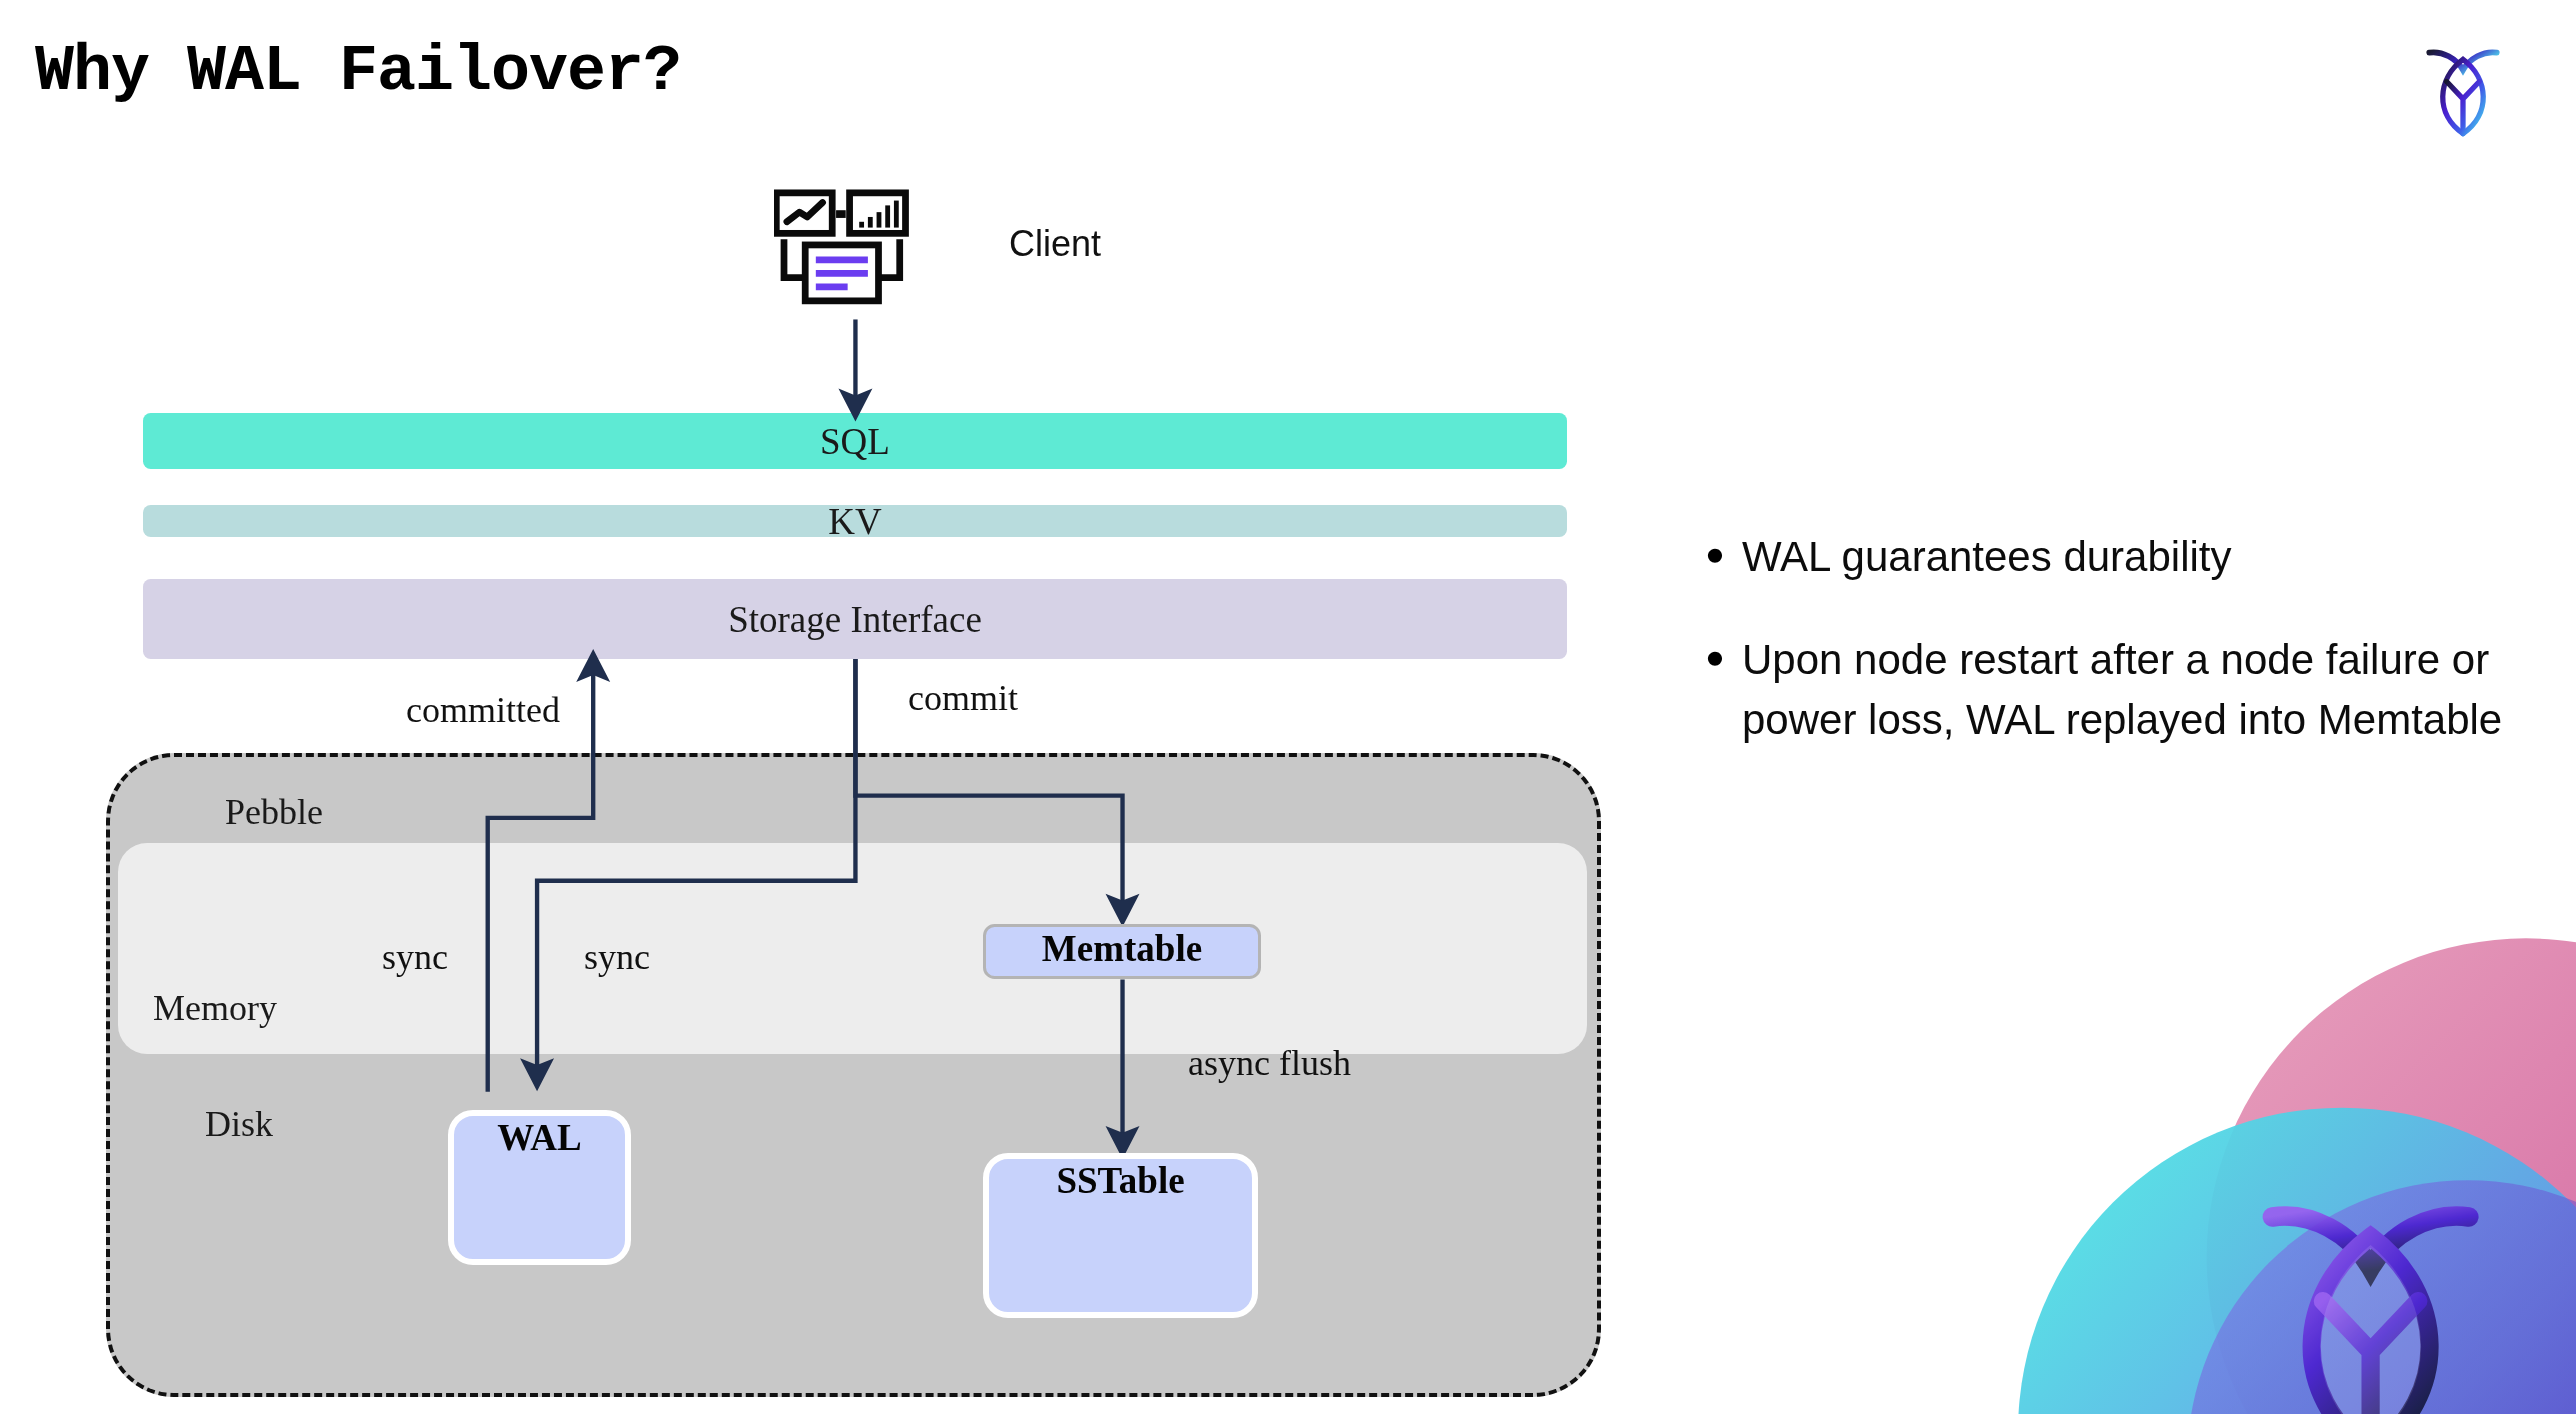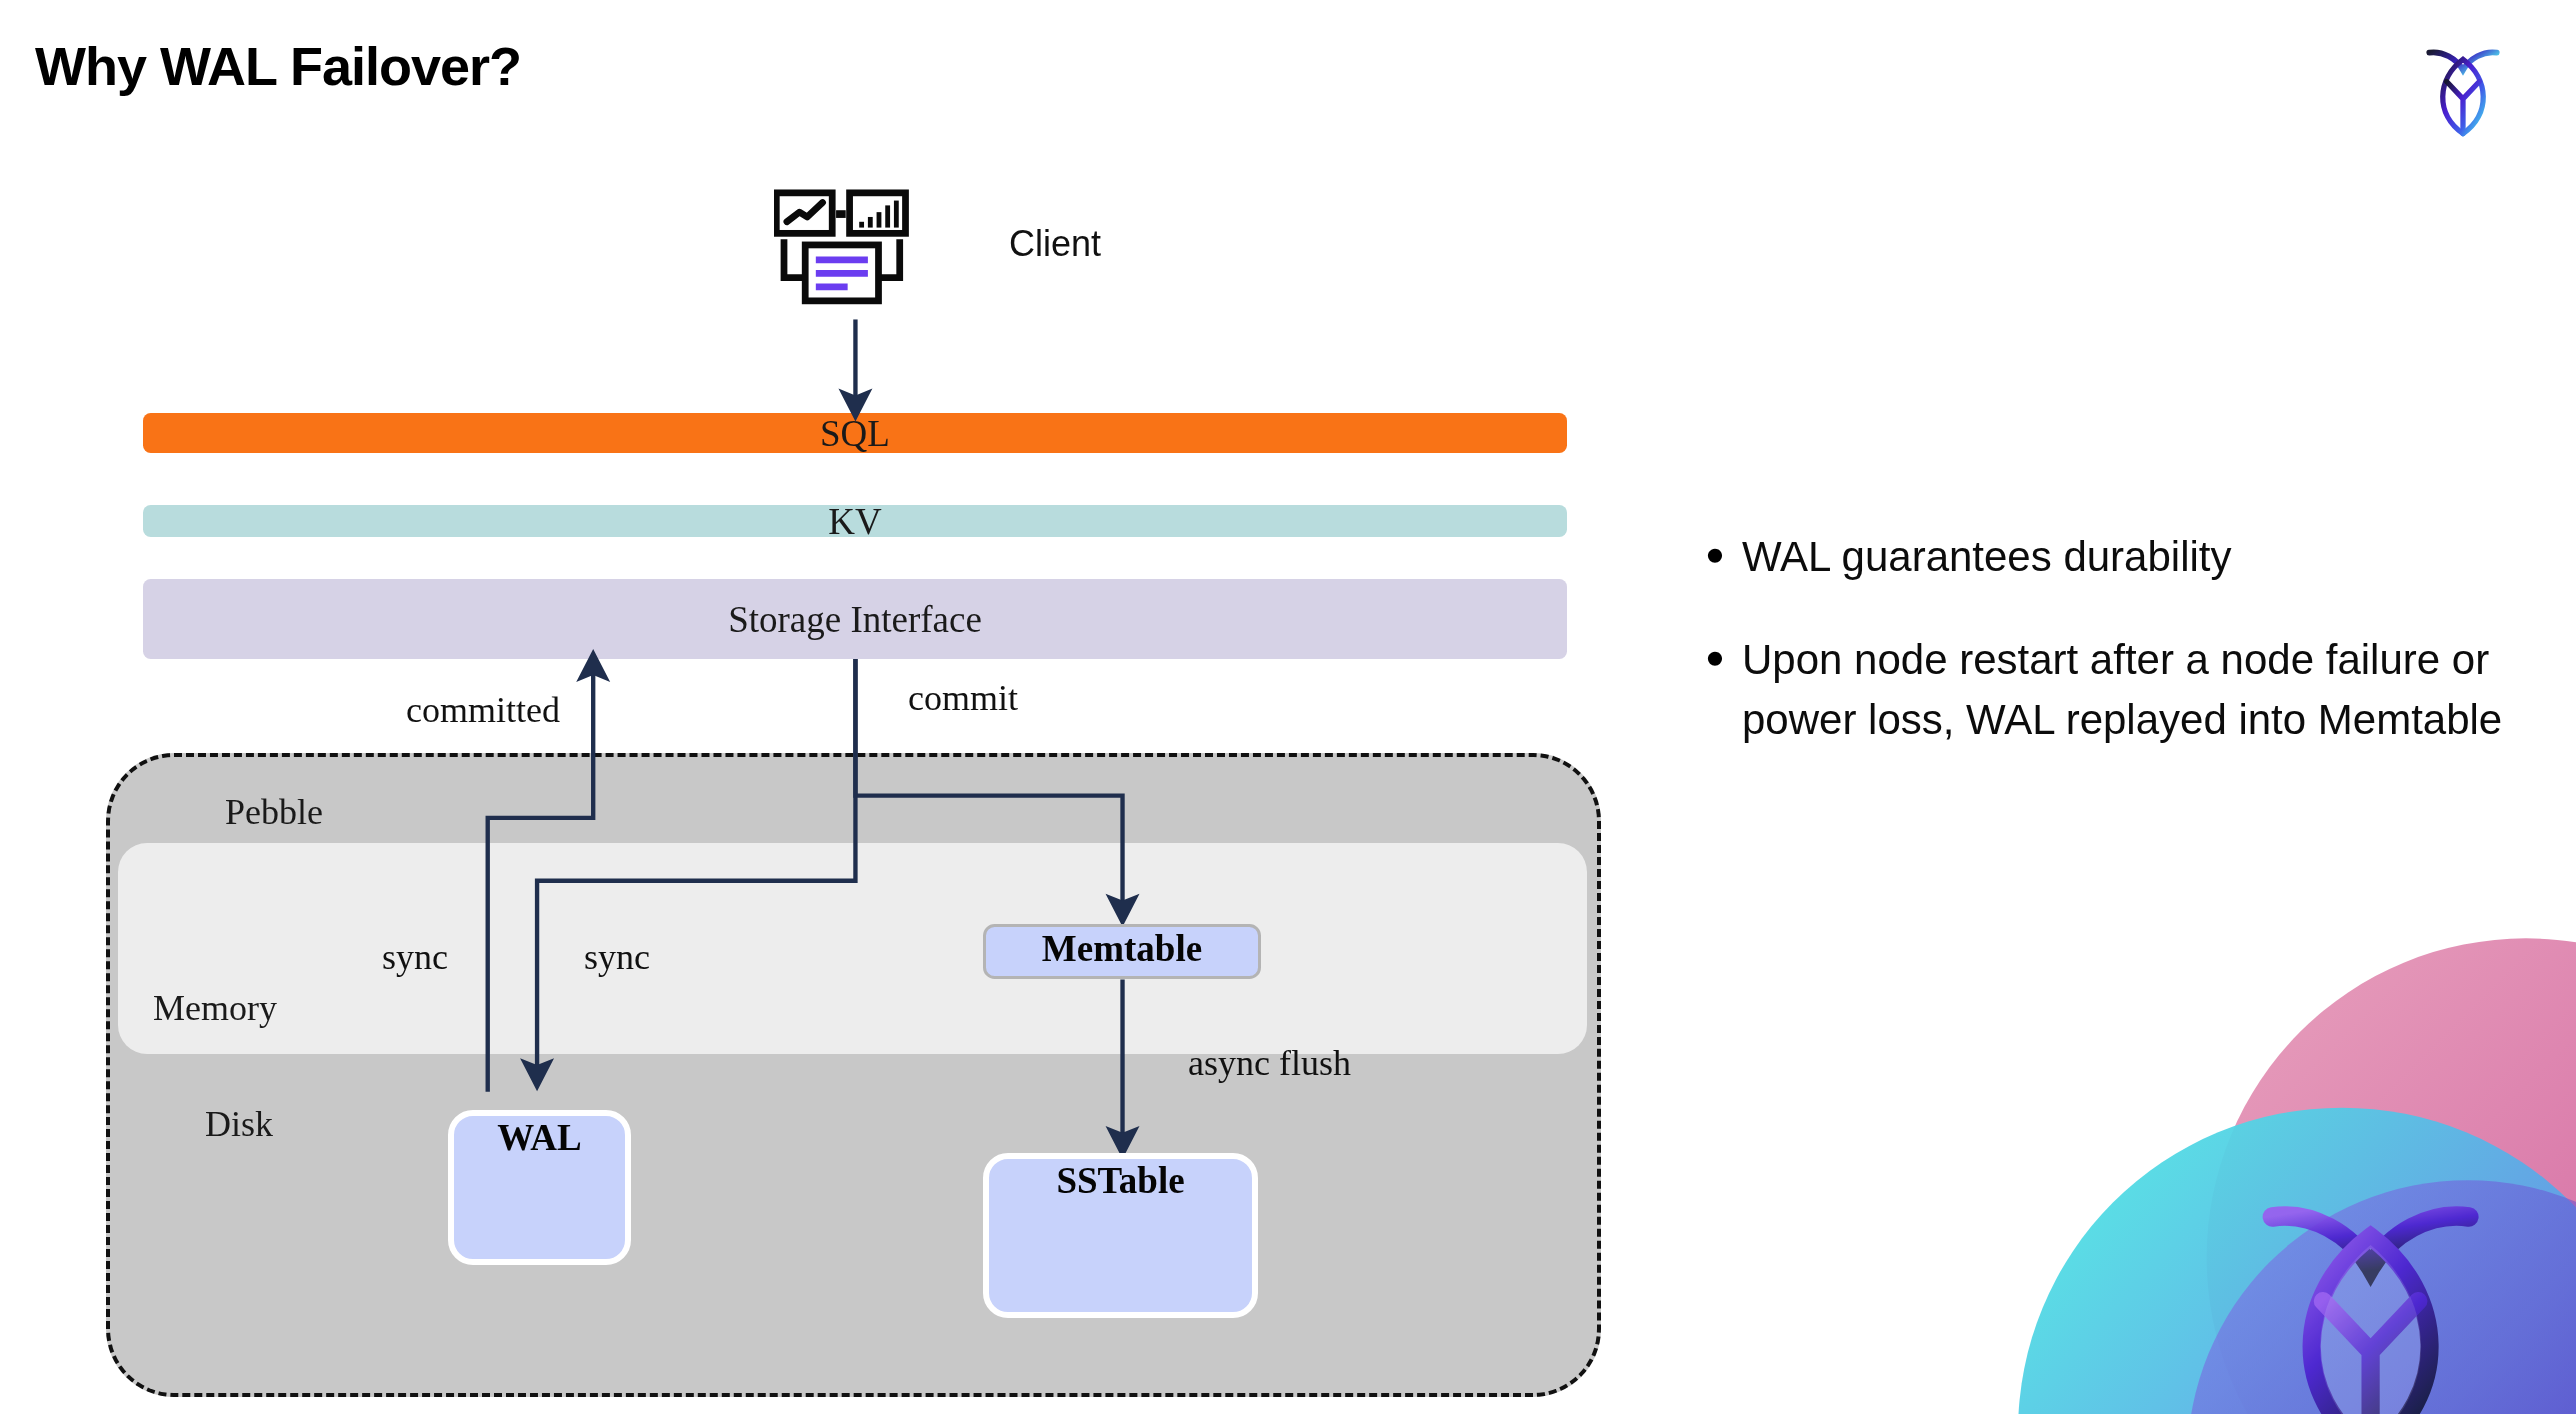--- a/index.html
+++ b/index.html
@@ -2,22 +2,22 @@
 <html><head>
 <meta charset="utf-8">
 <style>
   html,body{margin:0;padding:0;background:#ffffff;}
   body{width:2576px;height:1415px;overflow:hidden;font-family:"Liberation Sans",sans-serif;}
   #slide{position:relative;width:2576px;height:1415px;background:#fff;overflow:hidden;}
 
   
   #title{
     position:absolute;left:35px;top:35px;
-    font-family:Liberation Sans, sans-serif;
-    font-weight:bold;font-size:54px;letter-spacing:-1px;
+    font-family:Liberation Mono, monospace;
+    font-weight:bold;font-size:65px;letter-spacing:-1px;
     color:#000;white-space:nowrap;
   }
 
   
   #logo{position:absolute;left:2410px;top:33px;width:106px;height:126px;}
 
   
   #deco{position:absolute;left:1926px;top:919px;width:658px;height:503px;overflow:hidden;pointer-events:none;}
 
   
@@ -27,21 +27,21 @@
     font-family:"Liberation Sans",sans-serif;font-size:36px;color:#111;
   }
 
   
   .bar{
     position:absolute;left:143px;width:1424px;
     border-radius:7.7px;
     display:flex;align-items:center;justify-content:center;
     font-family:"Liberation Serif",serif;font-size:37px;color:#1a1a1a;
   }
-  #bar-sql{top:413px;height:40px;background:#f97316;}
+  #bar-sql{top:413px;height:56px;background:#5eead4;}
   #bar-kv{top:505px;height:32px;background:#b8dcdd;}
   #bar-storage{top:579px;height:80px;background:#d6d2e6;}
 
   
   #pebble-box{
     position:absolute;left:106px;top:753px;width:1495px;height:644px;
     background:#c8c8c8;border:4.8px dashed #111;border-radius:68px;
     box-sizing:border-box;
   }
   #memory-box{

